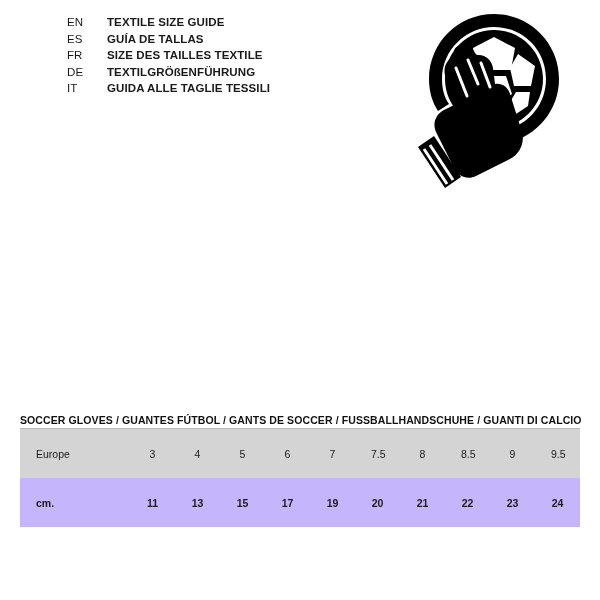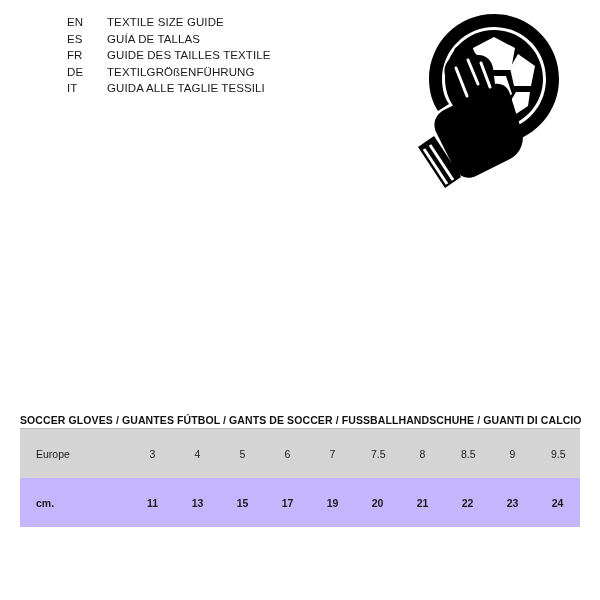--- a/index.html
+++ b/index.html
@@ -30,20 +30,21 @@
     white-space: nowrap;
     padding-left: 47px;
   }
   .legend-code {
     width: 40px;
     flex: 0 0 40px;
     color: #1a1a1a;
   }
   .legend-text {
     color: #1a1a1a;
+    font-weight: bold;
   }
 
   
   .illustration {
     position: absolute;
     top: 8px;
     left: 398px;
     width: 192px;
     height: 185px;
   }
@@ -106,21 +107,21 @@
   <div class="legend-row">
     <span class="legend-code">EN</span>
     <span class="legend-text">TEXTILE SIZE GUIDE</span>
   </div>
   <div class="legend-row">
     <span class="legend-code">ES</span>
     <span class="legend-text">GUÍA DE TALLAS</span>
   </div>
   <div class="legend-row">
     <span class="legend-code">FR</span>
-    <span class="legend-text">GUIDE DES TAILLES TEXTILE</span>
+    <span class="legend-text">SIZE DES TAILLES TEXTILE</span>
   </div>
   <div class="legend-row">
     <span class="legend-code">DE</span>
     <span class="legend-text">TEXTILGRÖßENFÜHRUNG</span>
   </div>
   <div class="legend-row">
     <span class="legend-code">IT</span>
     <span class="legend-text">GUIDA ALLE TAGLIE TESSILI</span>
   </div>
 </div>

